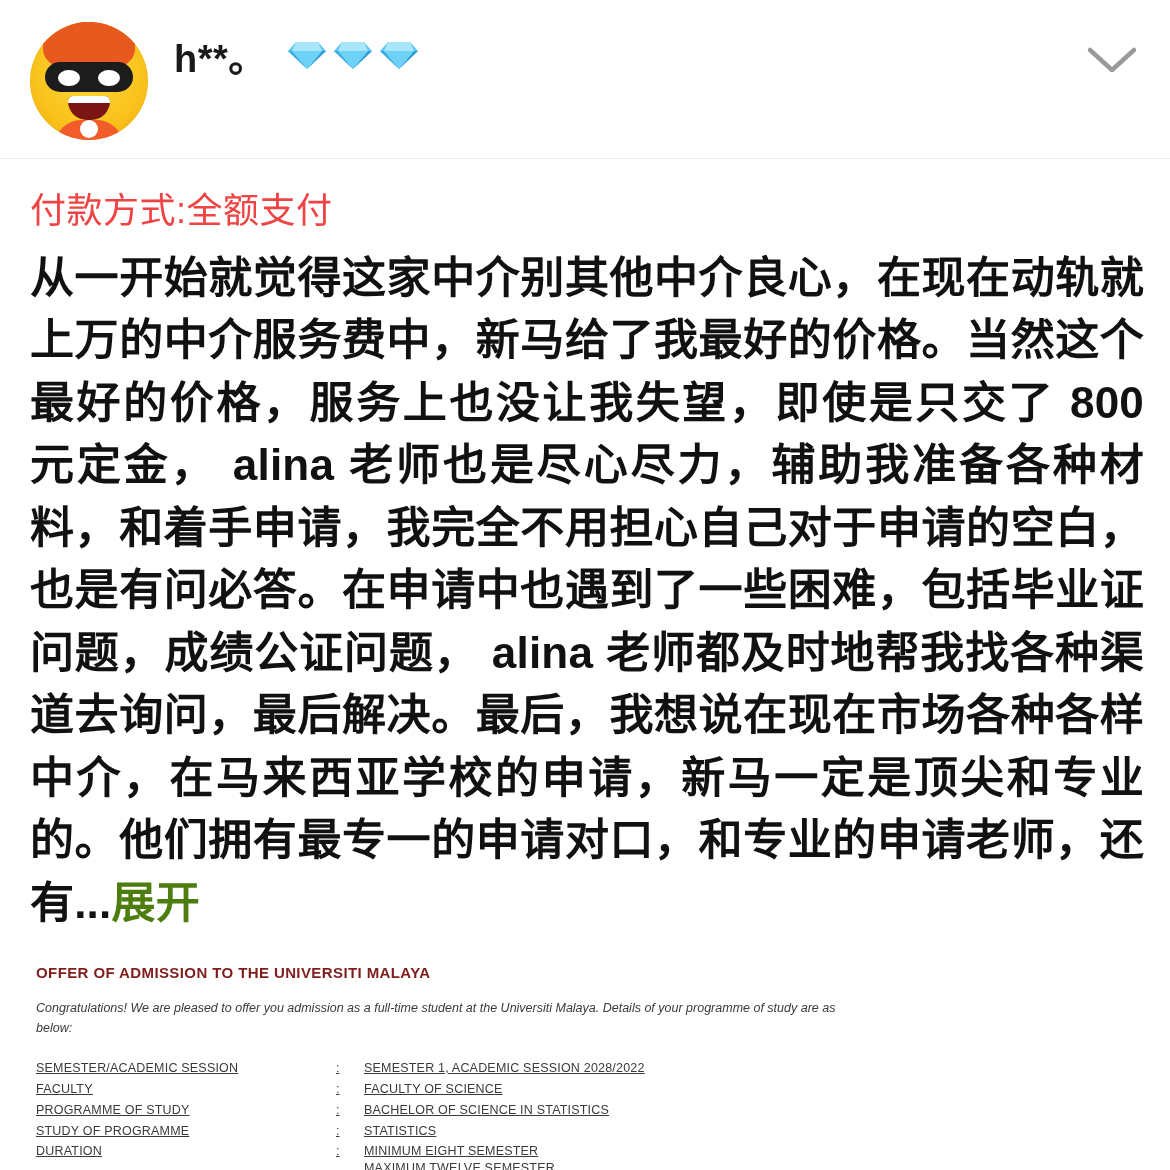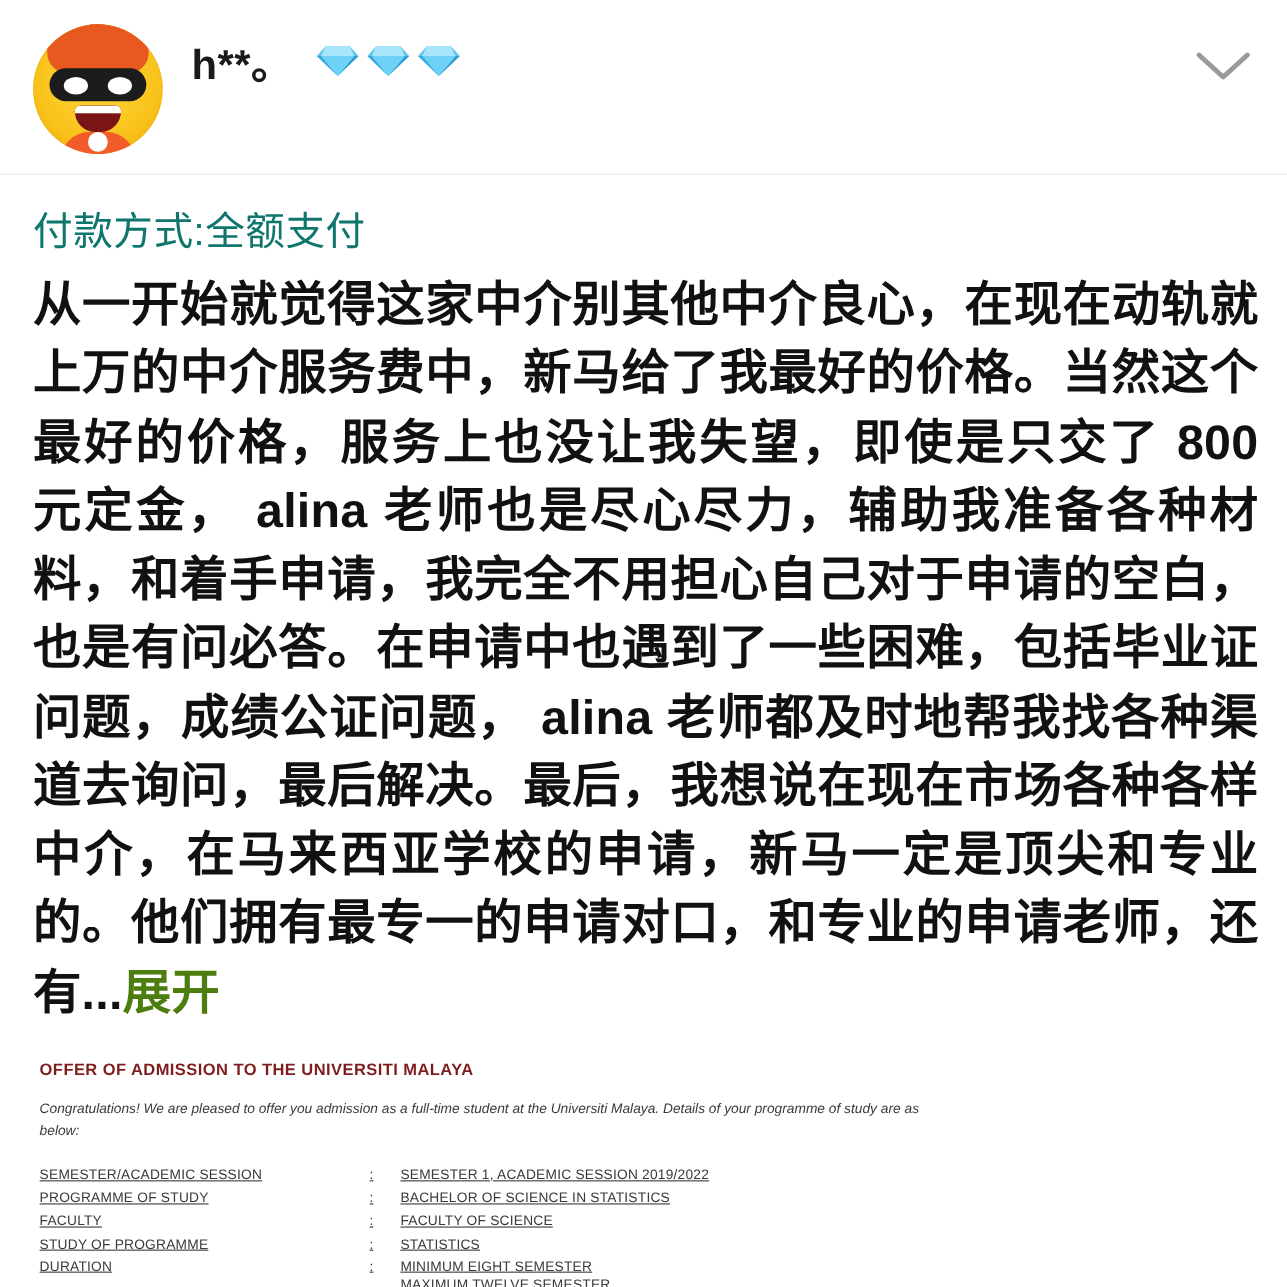--- a/index.html
+++ b/index.html
@@ -178,21 +178,21 @@
   
   .divider {
     height: 1px;
     background: #ededed;
     margin: 18px 0 0 0;
   }
 
   
   .payment-line {
     font-size: 36px;
-    color: #0f766e;
+    color: #ef4444;
     padding: 22px 26px 0 30px;
     letter-spacing: 0.5px;
   }
 
   .review-body {
     padding: 14px 26px 0 30px;
     font-size: 44px;
     line-height: 1.42;
     font-weight: bold;
     color: #111111;
@@ -318,33 +318,33 @@
   <div class="attachment">
     <div class="doc">
       <div class="doc-title">OFFER OF ADMISSION TO THE UNIVERSITI MALAYA</div>
       <div class="doc-intro">Congratulations! We are pleased to offer you admission as a full-time student at the Universiti Malaya. Details of your programme of study are as below:</div>
 
       <table class="doc-table">
         <tbody>
             <tr>
           <td class="label">SEMESTER/ACADEMIC SESSION</td>
           <td class="colon">:</td>
-          <td class="value">SEMESTER 1, ACADEMIC SESSION 2019/2022</td>
+          <td class="value">SEMESTER 1, ACADEMIC SESSION 2028/2022</td>
+        </tr>
+        <tr>
+          <td class="label">FACULTY</td>
+          <td class="colon">:</td>
+          <td class="value">FACULTY OF SCIENCE</td>
         </tr>
         <tr>
           <td class="label">PROGRAMME OF STUDY</td>
           <td class="colon">:</td>
           <td class="value">BACHELOR OF SCIENCE IN STATISTICS</td>
         </tr>
         <tr>
-          <td class="label">FACULTY</td>
-          <td class="colon">:</td>
-          <td class="value">FACULTY OF SCIENCE</td>
-        </tr>
-        <tr>
           <td class="label">STUDY OF PROGRAMME</td>
           <td class="colon">:</td>
           <td class="value">STATISTICS</td>
         </tr>
         <tr>
           <td class="label">DURATION</td>
           <td class="colon">:</td>
           <td class="value" style="white-space: pre-line;">MINIMUM EIGHT SEMESTER
 MAXIMUM TWELVE SEMESTER</td>
         </tr>

